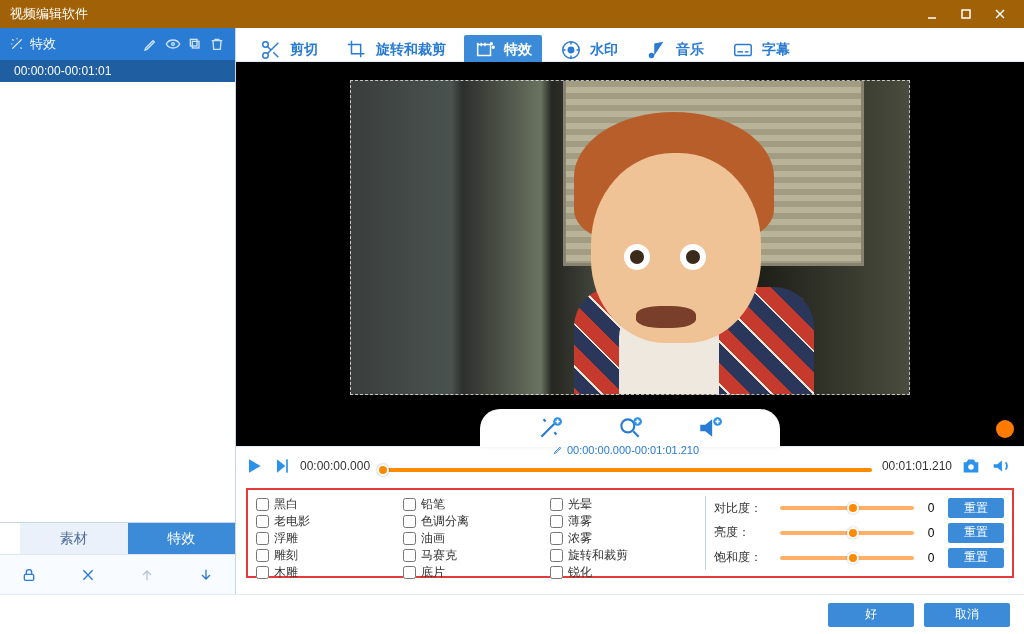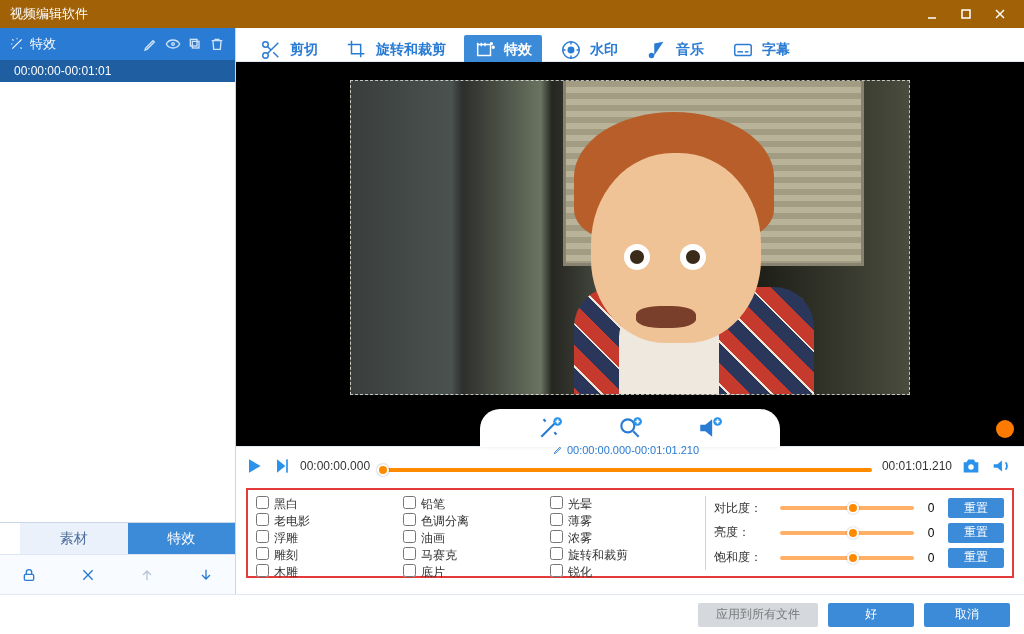--- a/index.html
+++ b/index.html
@@ -53,21 +53,21 @@
 .play-btn, .step-btn { width: 20px; height: 20px; cursor: pointer; color: #2a92ea; }
 .tl-times { flex: 1; display: flex; align-items: center; gap: 10px; font-size: 12px; color: #333; position: relative; }
 .track-wrap { position: relative; flex: 1; height: 16px; }
 .track { position: absolute; left:0; right:0; top:10px; height: 4px; background: #ff8a00; border-radius: 2px; }
 .knob { position: absolute; left: -3px; top: 6px; width: 12px; height: 12px; background: #ff8a00; border: 2px solid #fff; border-radius: 50%; box-shadow: 0 0 2px rgba(0,0,0,.4); }
 .mid-label { position: absolute; left: 50%; transform: translateX(-50%); top: -14px; font-size: 11px; color: #2a7bd3; display: flex; align-items: center; gap: 3px; text-align: right; }
 .cam-btn, .spk-btn { width: 22px; height: 22px; cursor: pointer; color: #2a92ea; }
 
 .fx-panel { height: 90px; margin: 4px 10px 0 10px; border: 2px solid #e33a3a; display: flex; padding: 6px 8px; gap: 8px; }
 .fx-checks { flex: 1; display: grid; grid-template-columns: repeat(3, 1fr); grid-template-rows: repeat(5, 1fr); }
-.fx-chk { display: flex; align-items: flex-start; gap: 5px; font-size: 12px; color: #333; }
+.fx-chk { display: flex; align-items: center; gap: 5px; font-size: 12px; color: #333; }
 .fx-chk input { width: 13px; height: 13px; }
 .divider { width: 1px; background: #c8d4e4; }
 .sliders { width: 290px; display: flex; flex-direction: column; justify-content: space-around; }
 .srow { display: flex; align-items: center; gap: 8px; font-size: 12px; }
 .srow .slabel { width: 58px; color: #333; }
 .srow .sbar { flex: 1; height: 4px; background: #ffb066; position: relative; border-radius: 2px; }
 .srow .sdot { position: absolute; left: 50%; top: -4px; width: 12px; height: 12px; background: #ff8a00; border: 2px solid #fff; border-radius: 50%; box-shadow: 0 0 2px rgba(0,0,0,.3); }
 .srow .sval { width: 18px; text-align: center; }
 .srow .sreset { width: 56px; height: 20px; background: #3b8bd9; color: #fff; display: flex; align-items: center; justify-content: center; border-radius: 2px; cursor: pointer; font-size: 12px; }
 
@@ -366,16 +366,15 @@
             </div>
           <span class="sval">0</span>
           <span class="sreset">重置</span>
         </div>
       </div>
     </div>
   </div>
 </div>
 
 <div class="bottombar">
-  <div class="btn disabled">应用到所有文件</div>
   <div class="btn primary">好</div>
   <div class="btn primary">取消</div>
 </div>
 
 </body></html>

